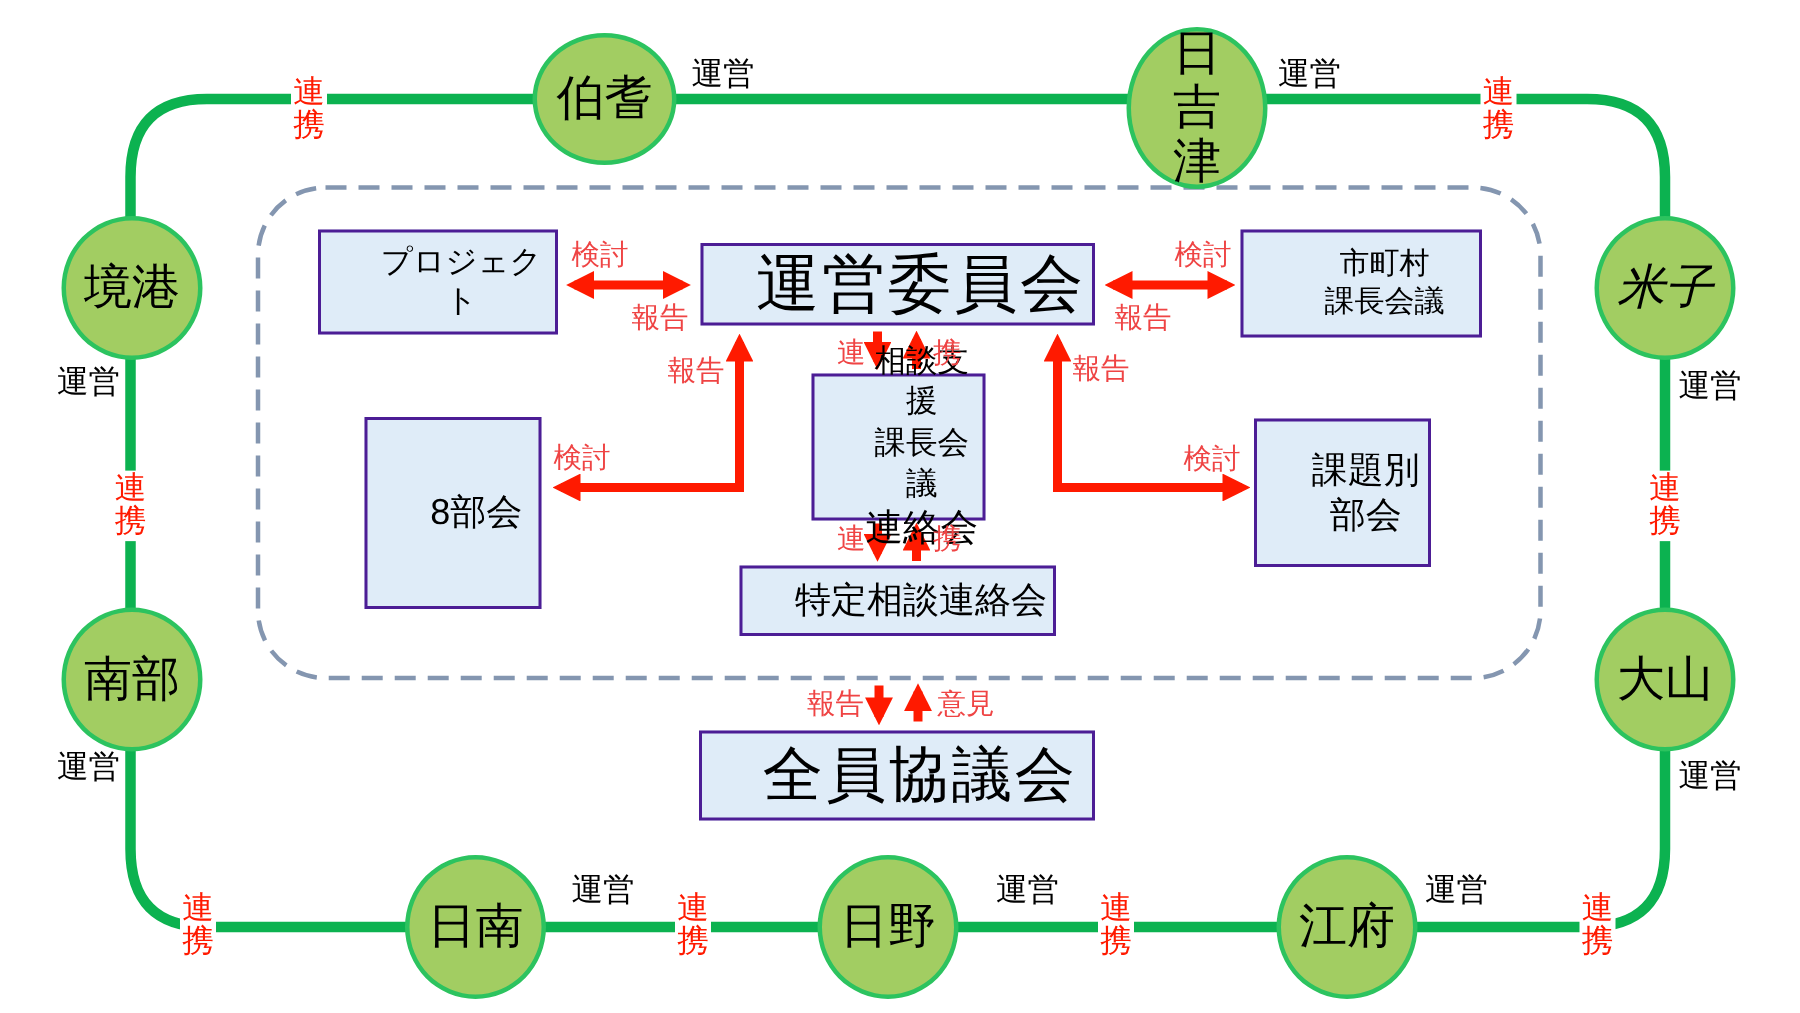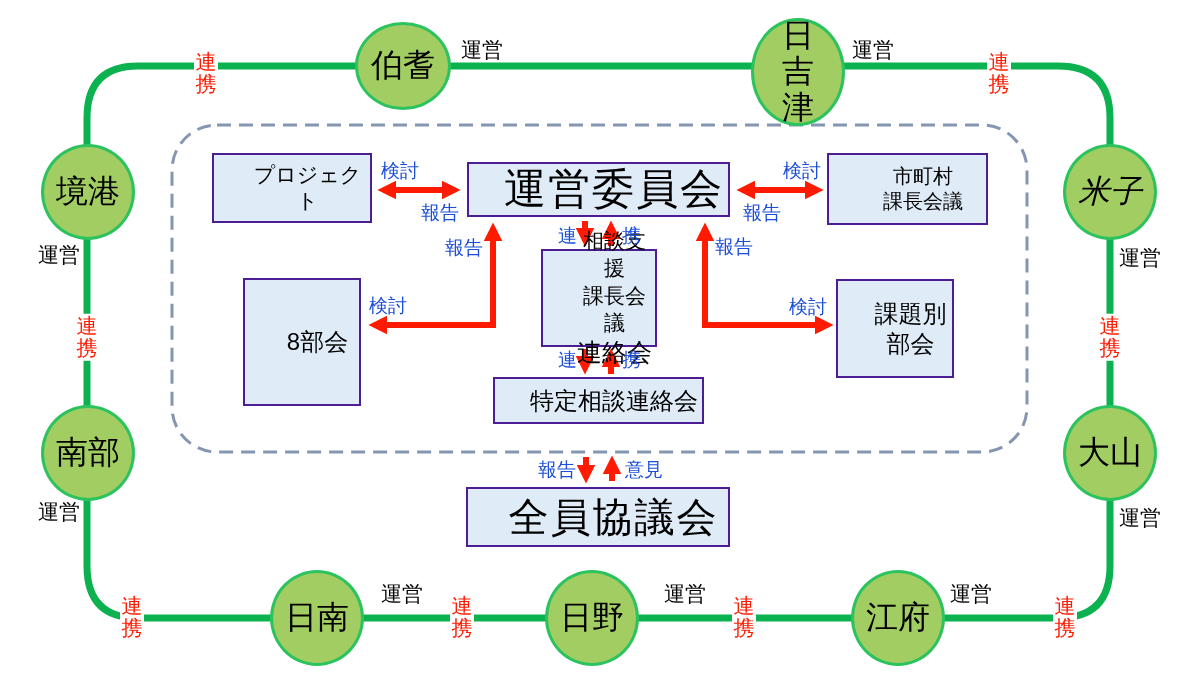--- a/index.html
+++ b/index.html
@@ -33,21 +33,21 @@
     border:2px solid #4c1d95;
     display:flex;flex-direction:column;align-items:center;justify-content:center;
     text-align:center;color:#000;
     z-index:4;
     box-sizing:border-box;
     line-height:1.25;
     padding-left:31px;
   }
   .lbl{
     position:absolute;
-    color:#1d4ed8;
+    color:#ef4444;
     font-size:19px;
     line-height:1.1;
     white-space:nowrap;
     z-index:5;
   }
   .ringlbl{
     position:absolute;
     font-size:21px;
     line-height:1.1;
     white-space:nowrap;

